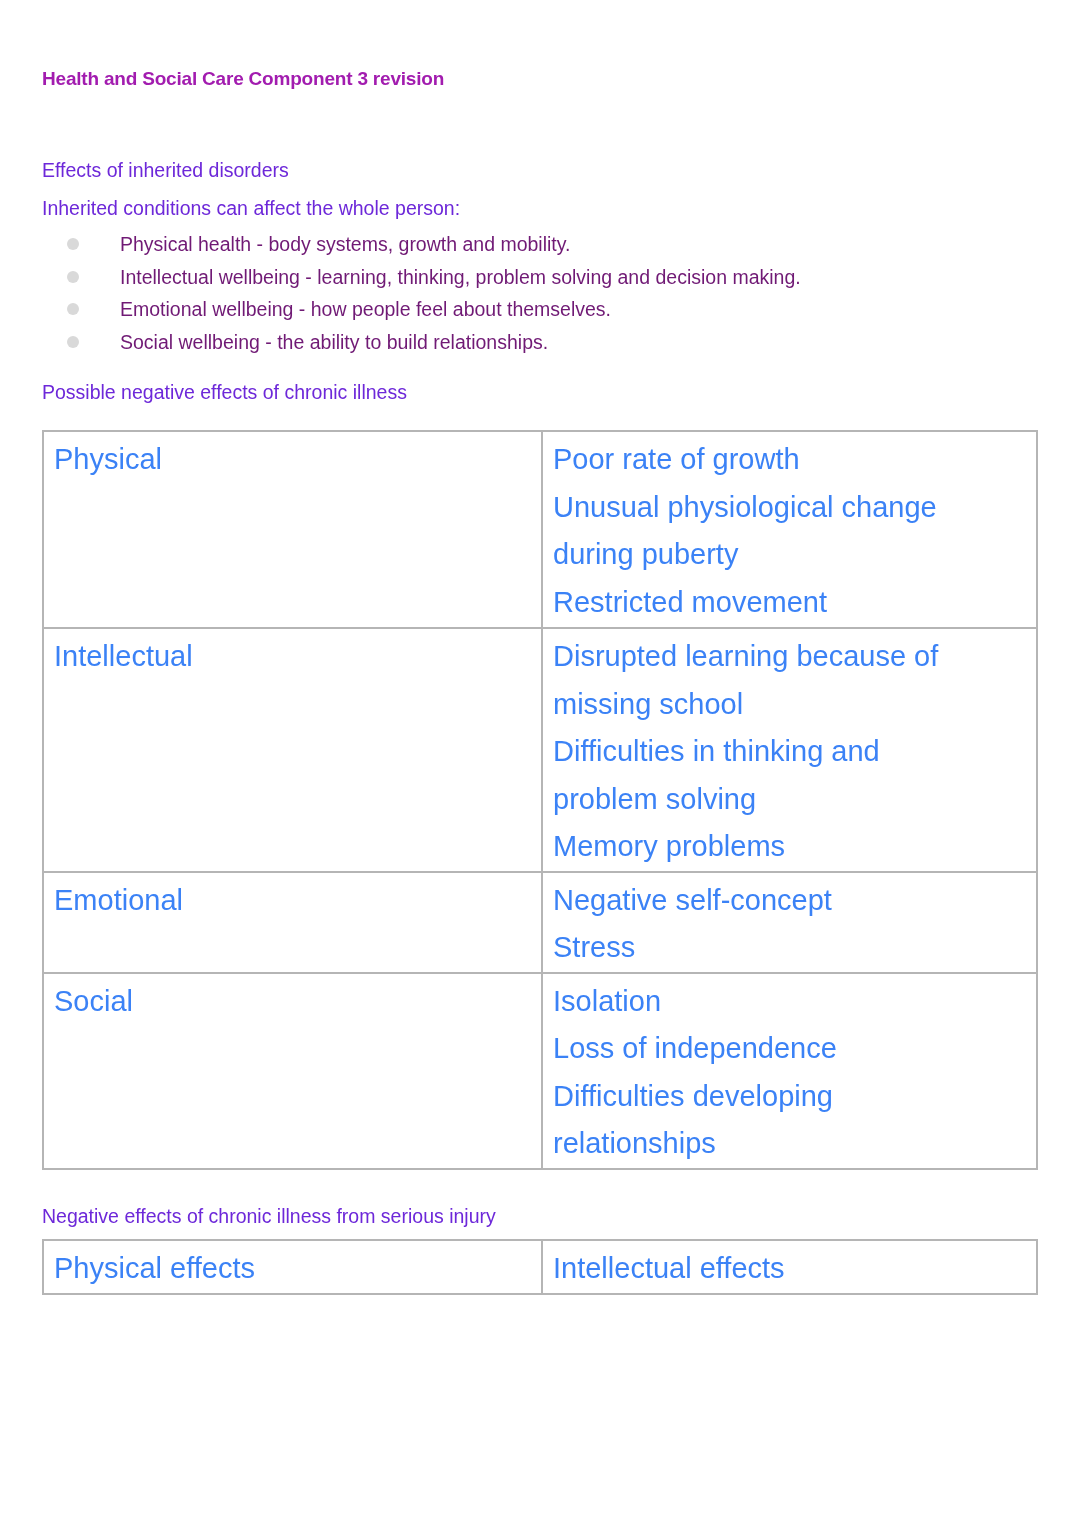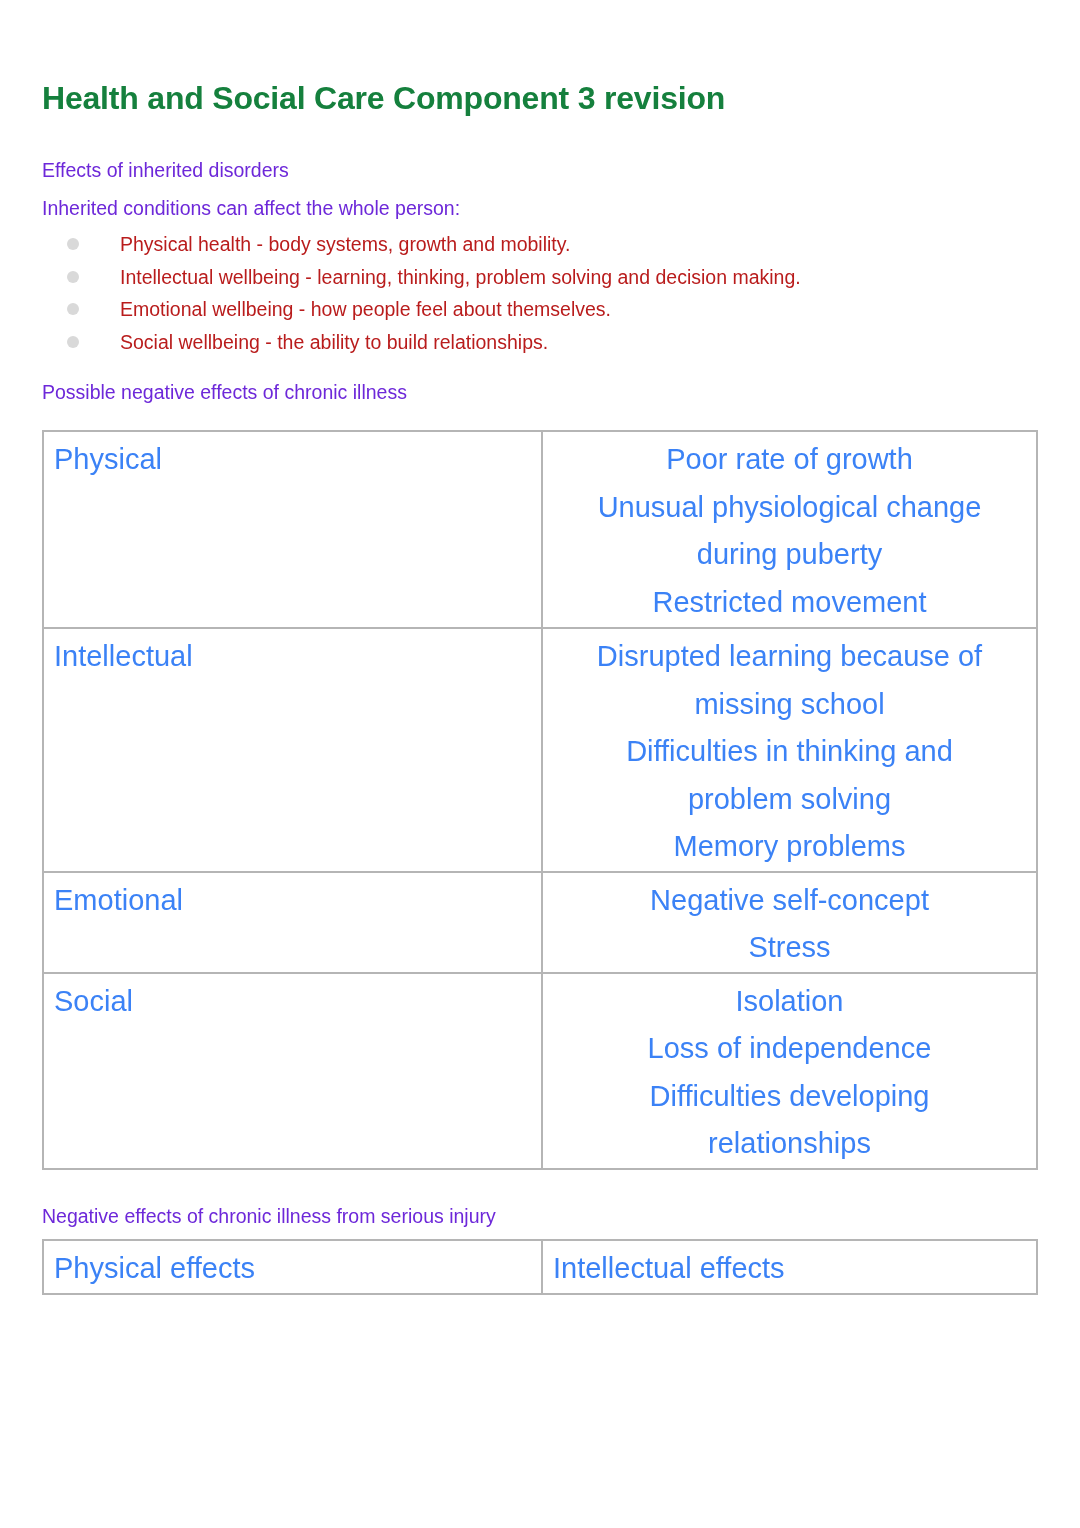--- a/index.html
+++ b/index.html
@@ -1,41 +1,41 @@
 <!DOCTYPE html>
 <html><head>
   <meta charset="utf-8">
   <style>
     html, body { margin: 0; padding: 0; background: #ffffff; }
     body {
       width: 1080px; height: 1528px; position: relative; overflow: hidden;
       font-family: "Liberation Sans", sans-serif; color: #3a3a3a;
     }
     .title {
-      position: absolute; left: 42px; top: 80px;
-      font-size: 32px; font-weight: bold; color: #15803d; letter-spacing: -0.2px;
+      position: absolute; left: 42px; top: 68px;
+      font-size: 19px; font-weight: bold; color: #a21caf; letter-spacing: -0.2px;
     }
     .small {
       position: absolute; left: 42px; font-size: 19.5px; color: #6d28d9;
     }
     .bullets { position: absolute; left: 42px; top: 228px; margin: 0; padding: 0; list-style: none; }
-    .bullets li { position: relative; height: 32.5px; line-height: 32px; font-size: 19.5px; color: #b91c1c; padding-left: 78px; }
+    .bullets li { position: relative; height: 32.5px; line-height: 32px; font-size: 19.5px; color: #701a75; padding-left: 78px; }
     .bullets li .dot {
       position: absolute; left: 25px; top: 10px; width: 12px; height: 12px; border-radius: 50%; background: #d9d9d9;
     }
     table.grid {
       position: absolute; left: 42px; width: 996px; border-collapse: collapse;
       table-layout: fixed;
     }
     table.grid td {
       border: 2px solid #b5b5b5; vertical-align: top; padding: 4px 10px 0 10px;
       font-size: 29px; line-height: 47.5px; color: #3b82f6;
     }
     table.grid td.c1 { width: 477px; }
-    .line { display: block; text-align: center; }
+    .line { display: block; }
   </style>
 </head>
 <body>
 
 <div class="title">Health and Social Care Component 3 revision</div>
 
 <div class="small" style="top:159px;">Effects of inherited disorders</div>
 <div class="small" style="top:197px;">Inherited conditions can affect the whole person:</div>
 
 <ul class="bullets">

